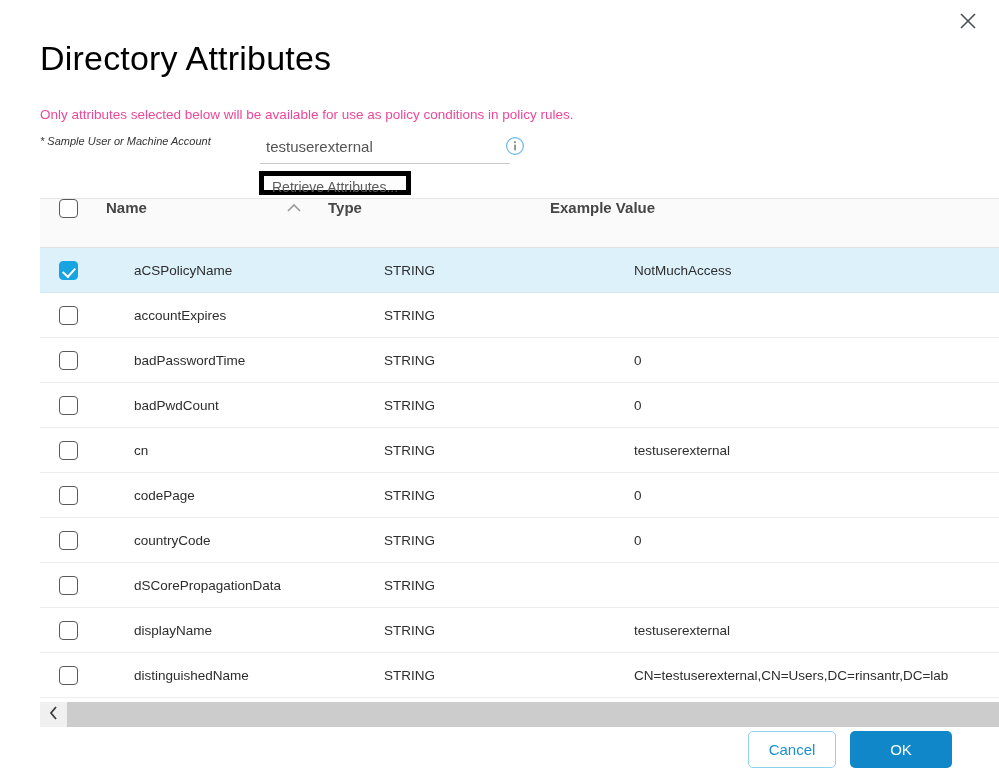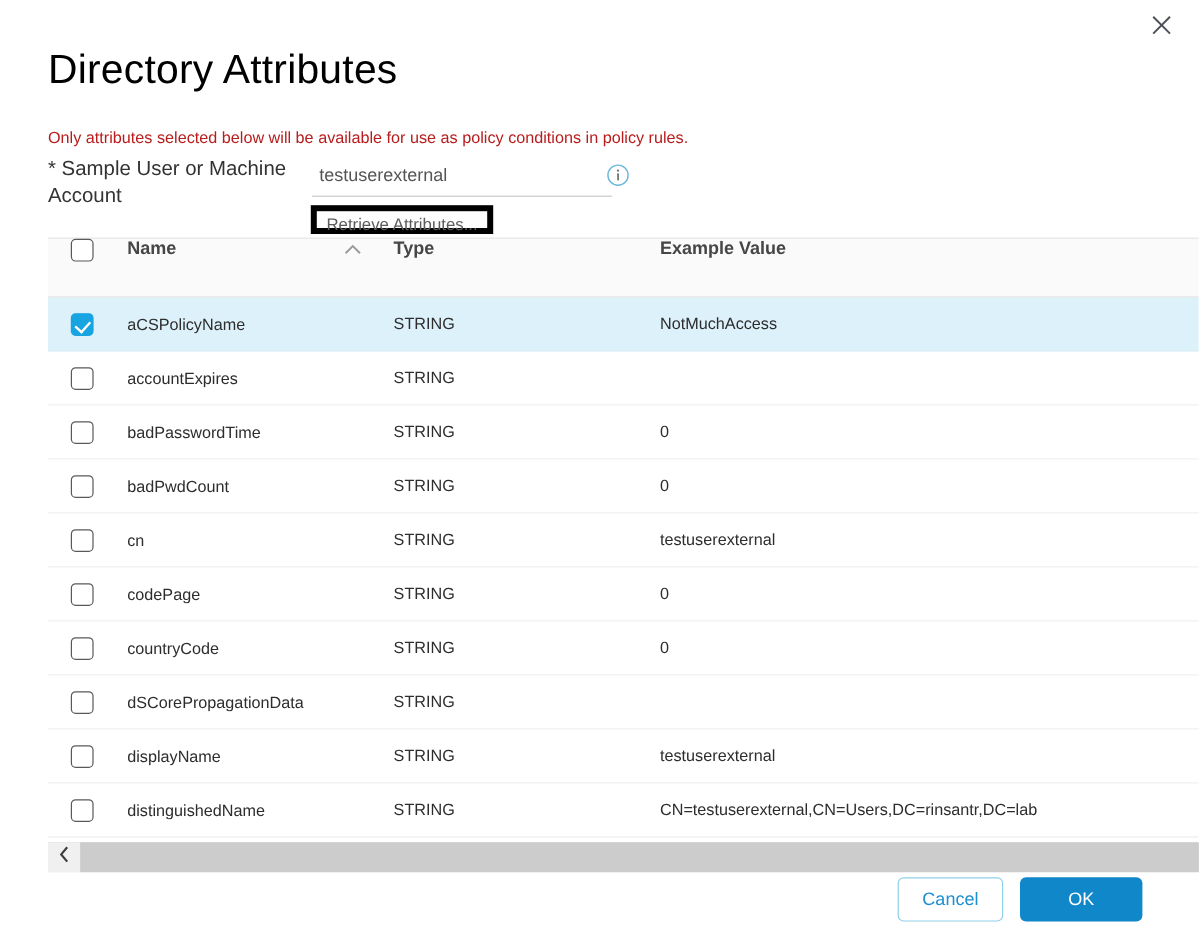--- a/index.html
+++ b/index.html
@@ -43,40 +43,41 @@
     line-height: 40px;
     white-space: nowrap;
   }
 
   
   .description {
     position: absolute;
     left: 40px;
     top: 106px;
     font-size: 13.5px;
-    color: #b91c1c;
+    color: #ec4899;
     line-height: 18px;
     white-space: nowrap;
   }
 
   
   .form-row {
     position: absolute;
     left: 40px;
     top: 130px;
     width: 920px;
   }
   .form-label {
     position: absolute;
     left: 0;
     top: 0;
     width: 210px;
-    font-size: 17px;
+    font-size: 11px;
     color: #333333;
     line-height: 22px;
+    font-style: italic;
   }
   .field-wrap {
     position: absolute;
     left: 220px;
     top: 4px;
     width: 250px;
   }
   .sample-input {
     width: 250px;
     height: 30px;
@@ -128,20 +129,21 @@
     background: #fafafa;
     border-top: 1px solid #e6e6e6;
     border-bottom: 1px solid #e0e0e0;
   }
   .trow {
     display: flex;
     align-items: center;
     height: 45px;
     border-bottom: 1px solid #ededed;
     background: #ffffff;
+    gap: 28px;
   }
   .trow.selected { background: #ddf1fb; border-bottom-color: #d2e9f3; }
 
   .c-check { width: 66px; flex: 0 0 66px; display: flex; align-items: center; padding-left: 19px; }
   .c-name  { width: 222px; flex: 0 0 222px; display: flex; align-items: center; }
   .c-type  { width: 222px; flex: 0 0 222px; }
   .c-value { flex: 1 1 auto; padding-right: 10px; }
 
   .th-text {
     font-size: 15px;

